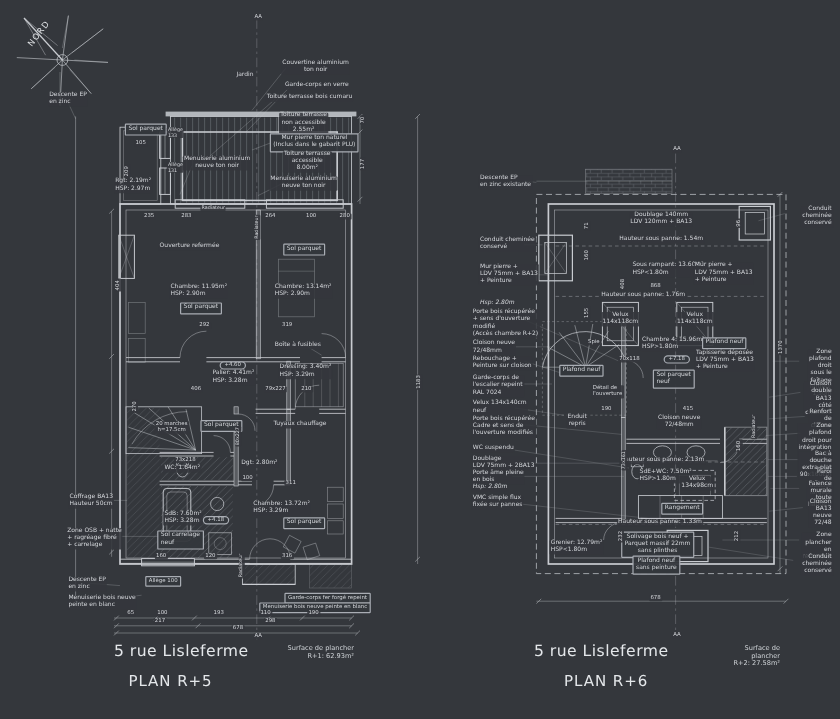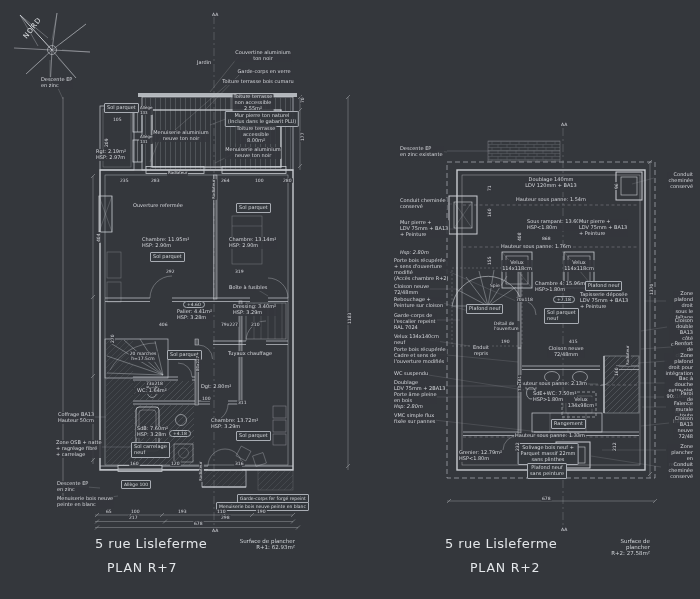--- a/index.html
+++ b/index.html
@@ -435,19 +435,19 @@
       <div style="left: 541px; top: 496px; font-size: 4.5px;">678</div>
       <div style="left: 560px; top: 527px; font-size: 4.5px;">AA</div>
       <div style="left: 560px; top: 122px; font-size: 4.5px;">AA</div>
     </div>
 
 <div class="nord">NORD</div>
 
 <div class="title" style="left:95px;top:536px">5 rue Lisleferme</div>
 <div class="surface" style="left:295px;top:538px">Surface de plancher
 R+1: 62.93m²</div>
-<div class="plan-name" style="left:107px;top:560px">PLAN R+7</div>
+<div class="plan-name" style="left:107px;top:560px">PLAN R+5</div>
 <div class="title" style="left:445px;top:536px">5 rue Lisleferme</div>
 <div class="surface" style="left:650px;top:538px">Surface de plancher
 R+2: 27.58m²</div>
-<div class="plan-name" style="left:470px;top:560px">PLAN R+2</div>
+<div class="plan-name" style="left:470px;top:560px">PLAN R+6</div>
 
 </div>
 
 </body></html>

